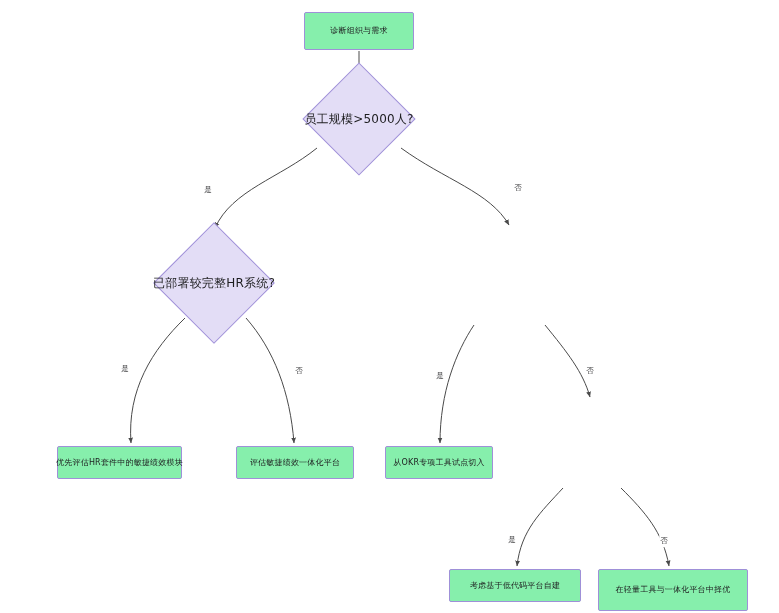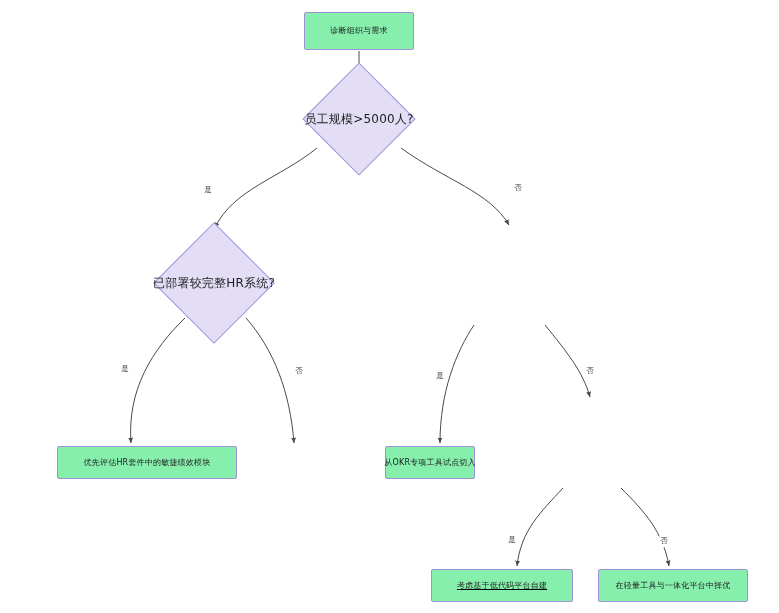--- a/index.html
+++ b/index.html
@@ -126,35 +126,38 @@
     <div class="diamond-shape" style="left:15px; top:15px; width:80px; height:80px;"></div>
     <span class="label">员工规模&gt;5000人?</span>
   </div>
 
   <div class="diamond-wrap" style="left:154px; top:223px; width:120px; height:120px;">
     <div class="diamond-shape" style="left:17px; top:17px; width:86px; height:86px;"></div>
     <span class="label">已部署较完整HR系统?</span>
   </div>
 
 
-  <div class="node rect-node" style="left:57px; top:446px; width:180px; height:33px;">
+  <div class="node rect-node" style="left:57px; top:446px; width:125px; height:33px;">
     <span class="label">优先评估HR套件中的敏捷绩效模块</span>
   </div>
 
+  <div class="node rect-node" style="left:236px; top:446px; width:118px; height:33px;">
+    <span class="label">评估敏捷绩效一体化平台</span>
+  </div>
 
-  <div class="node rect-node" style="left:385px; top:446px; width:90px; height:33px;">
+  <div class="node rect-node" style="left:385px; top:446px; width:108px; height:33px;">
     <span class="label">从OKR专项工具试点切入</span>
   </div>
 
 
-  <div class="node rect-node" style="left:431px; top:569px; width:142px; height:33px;text-decoration:underline;">
+  <div class="node rect-node" style="left:449px; top:569px; width:132px; height:33px;">
     <span class="label">考虑基于低代码平台自建</span>
   </div>
 
-  <div class="node rect-node" style="left:598px; top:569px; width:150px; height:33px;">
+  <div class="node rect-node" style="left:598px; top:569px; width:150px; height:42px;">
     <span class="label">在轻量工具与一体化平台中择优</span>
   </div>
 
   <div class="edge-label" style="left:208px; top:190px;">是</div>
   <div class="edge-label" style="left:518px; top:188px;">否</div>
 
   <div class="edge-label" style="left:125px; top:369px;">是</div>
   <div class="edge-label" style="left:299px; top:371px;">否</div>
 
   <div class="edge-label" style="left:440px; top:376px;">是</div>

